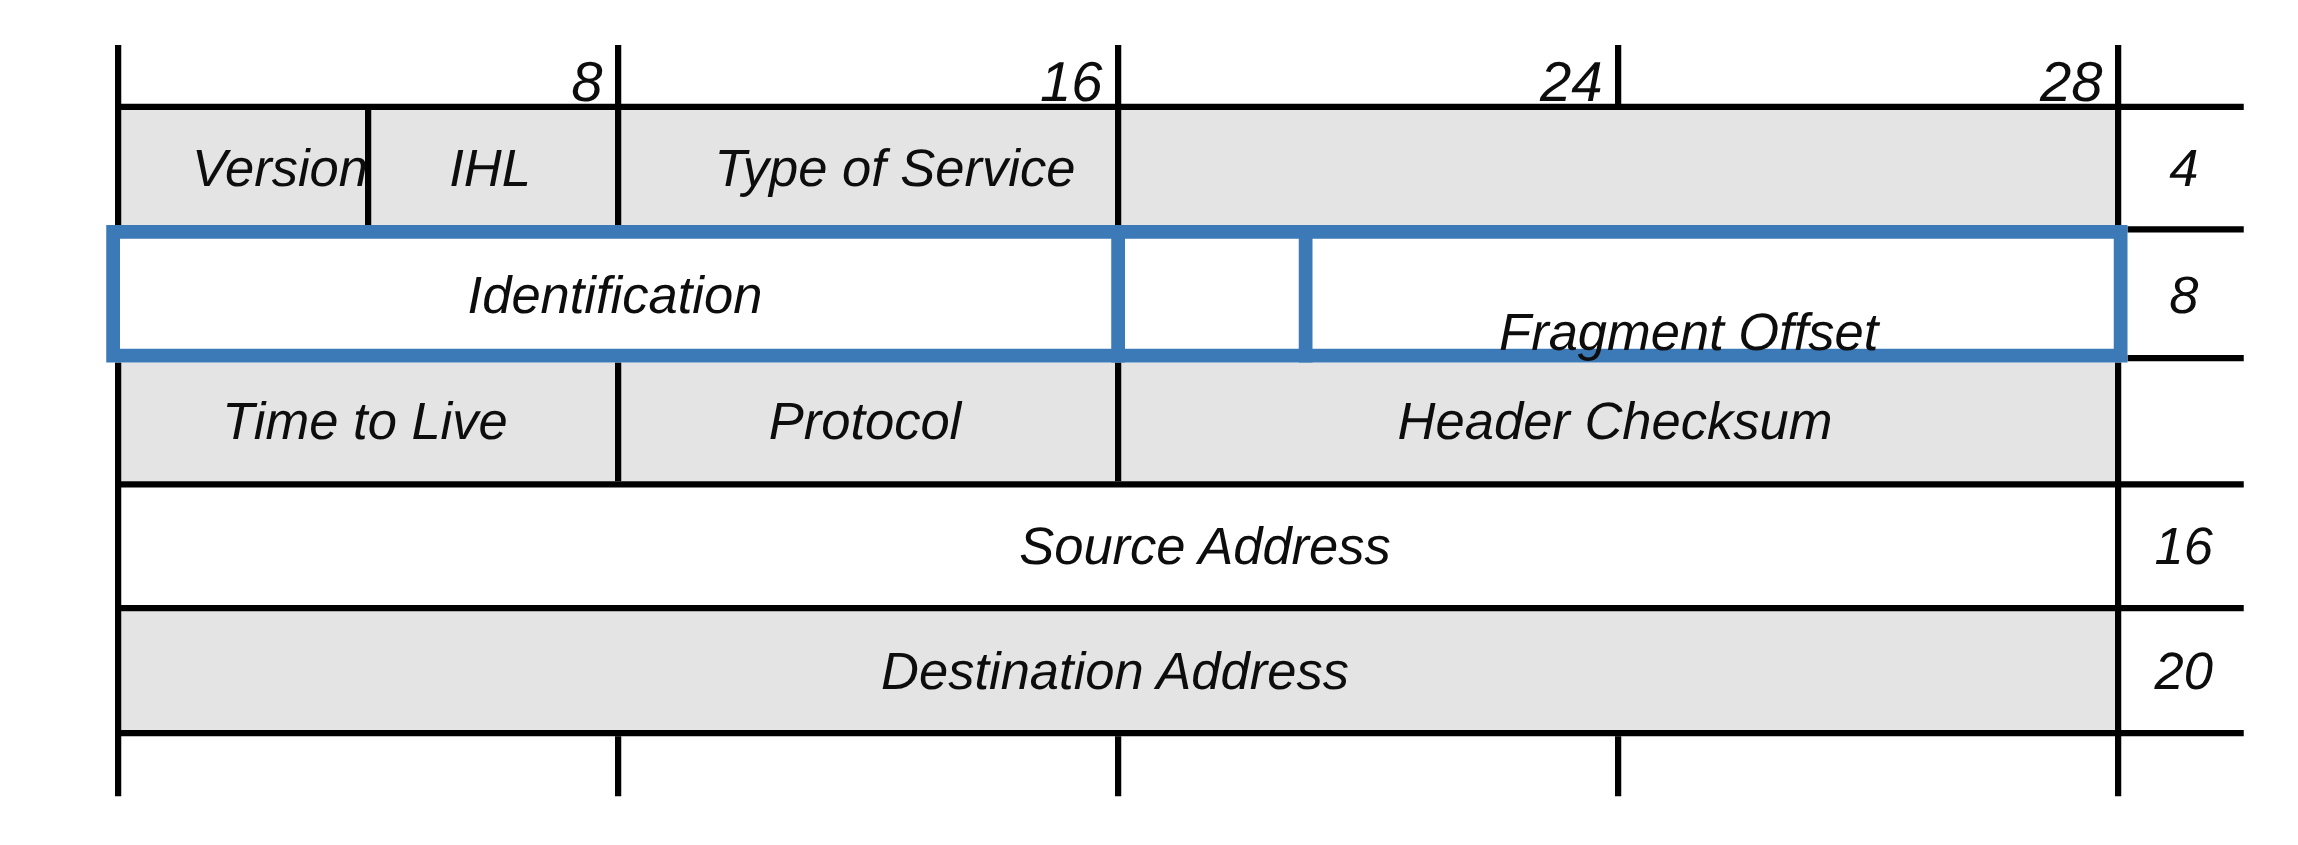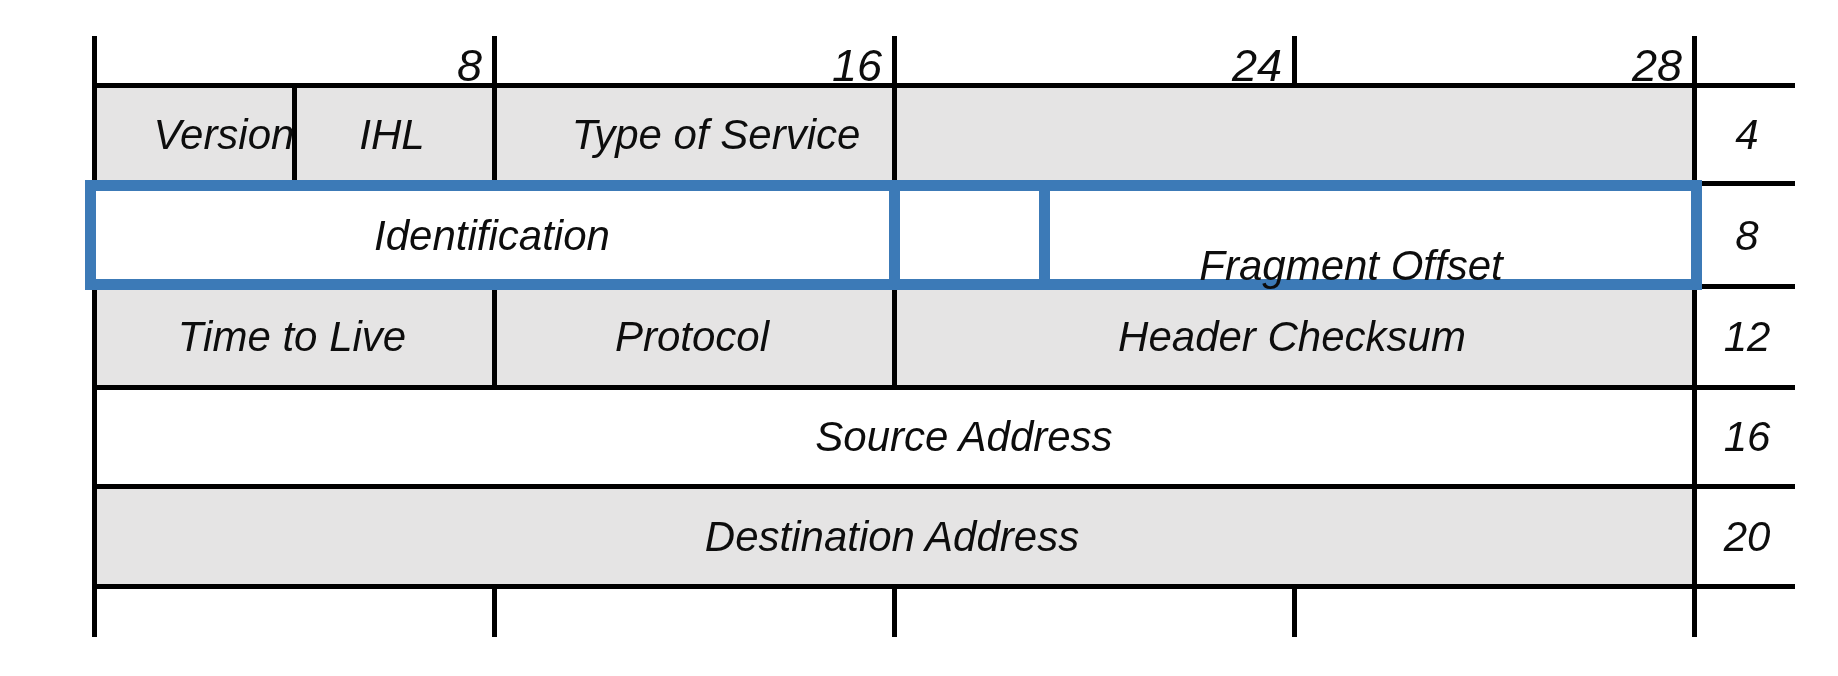--- a/index.html
+++ b/index.html
@@ -60,16 +60,15 @@
     <div class="abs label" style="left: 892px; top: 289px; width: 800px; height: 96px;">Header Checksum</div>
     <div class="abs label" style="left: 492px; top: 289px; width: 400px; height: 96px;">Protocol</div>
     <div class="abs label" style="left: 92px; top: 390px; width: 1744px; height: 94px;">Source Address</div>
     <div class="abs label" style="left: 92px; top: 489px; width: 1600px; height: 95px;">Destination Address</div>
     <div class="abs ruler-label" style="left: 332px; top: 32px; width: 150px; height: 54px;">8</div>
     <div class="abs ruler-label" style="left: 732px; top: 32px; width: 150px; height: 54px;">16</div>
     <div class="abs ruler-label" style="left: 1132px; top: 32px; width: 150px; height: 54px;">24</div>
     <div class="abs ruler-label" style="left: 1532px; top: 32px; width: 150px; height: 54px;">28</div>
     <div class="abs offset-label" style="left: 1697px; top: 88px; width: 100px; height: 93px;">4</div>
     <div class="abs offset-label" style="left: 1697px; top: 181px; width: 100px; height: 109px;">8</div>
-    <div class="abs offset-label" style="left: 1697px; top: 289px; width: 100px; height: 96px;">12</div>
     <div class="abs offset-label" style="left: 1697px; top: 390px; width: 100px; height: 94px;">16</div>
     <div class="abs offset-label" style="left: 1697px; top: 489px; width: 100px; height: 95px; text-align: center;">20</div>
   </div>
 
 </body></html>

